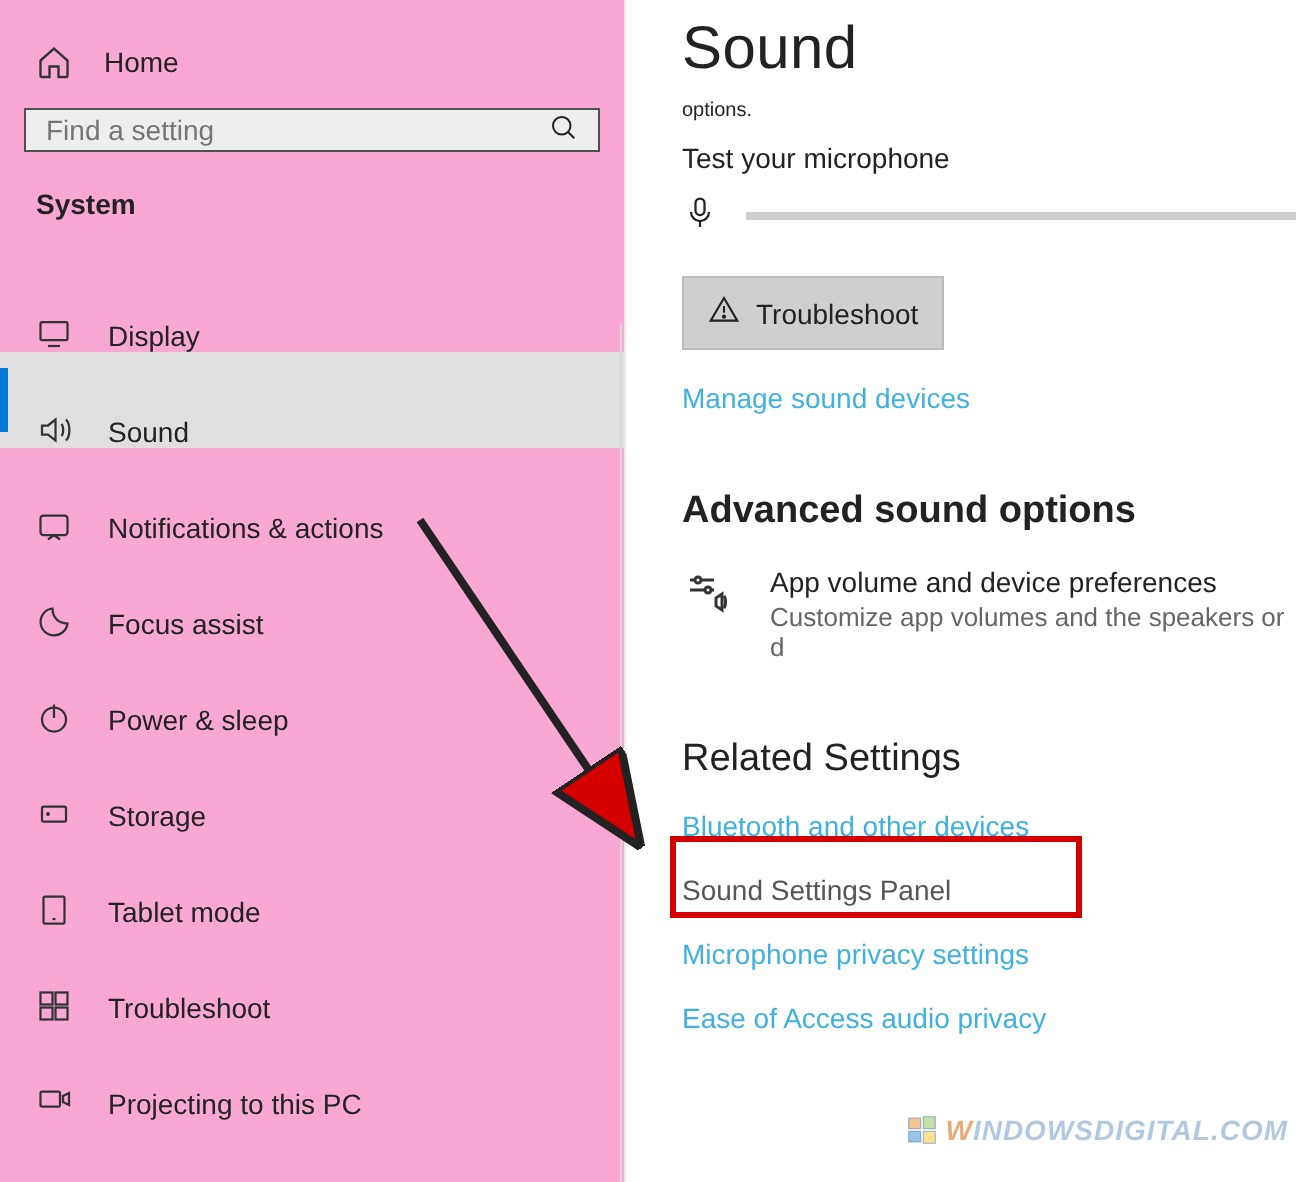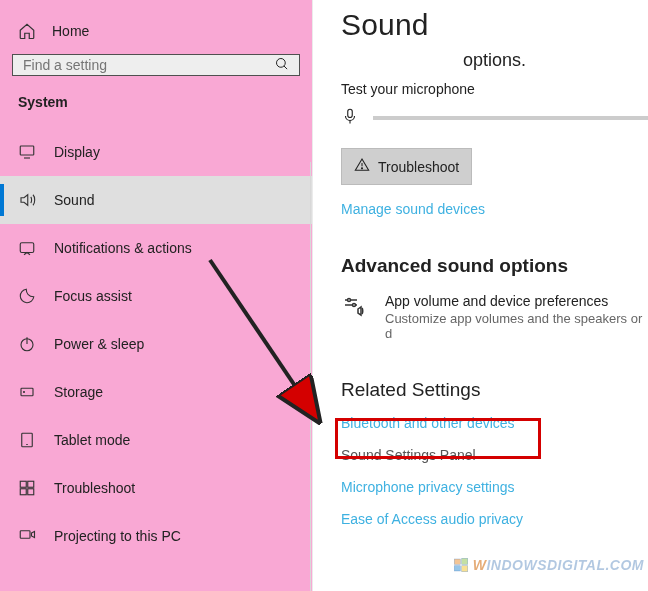--- a/index.html
+++ b/index.html
@@ -38,21 +38,21 @@
   }
   .search-wrap input {
     flex:1; background:transparent;border:none;outline:none;font-size:14px;color:#555;
   }
   .section-title {
     font-weight: 600;
     padding: 0 18px 18px 18px;
     font-size: 14px;
   }
   .nav-item {
-    display:flex;align-items:center;
+    display:flex;align-items:flex-end;
     height:48px;
     padding: 0 18px;
     gap: 18px;
     cursor:pointer;
     position:relative;
   }
   .nav-item.active {
     background: #dfdfdf;
   }
   .nav-item.active::before {
@@ -76,21 +76,21 @@
     bottom:0;
     width:0;
     border-left:1px solid #d8d8d8;
   }
   .page-title {
     font-size: 30px;
     font-weight: 400;
     margin-bottom: 8px;
     letter-spacing:0.2px;
   }
-  .subtext { font-size:18px; padding-bottom:10px;text-align:center;}
+  .subtext { font-size:10px; padding-bottom:10px;}
   .test-label { font-size:14px; padding-bottom:8px;}
   .mic-row {
     display:flex;align-items:center;gap:14px;margin-bottom:18px;
   }
   .mic-bar {
     flex:1;height:4px;background:#ccc;position:relative;
   }
   .troubleshoot-btn {
     display:inline-flex;align-items:center;gap:8px;
     background:#cfcfcf;border:1px solid #bbb;padding:8px 12px;

